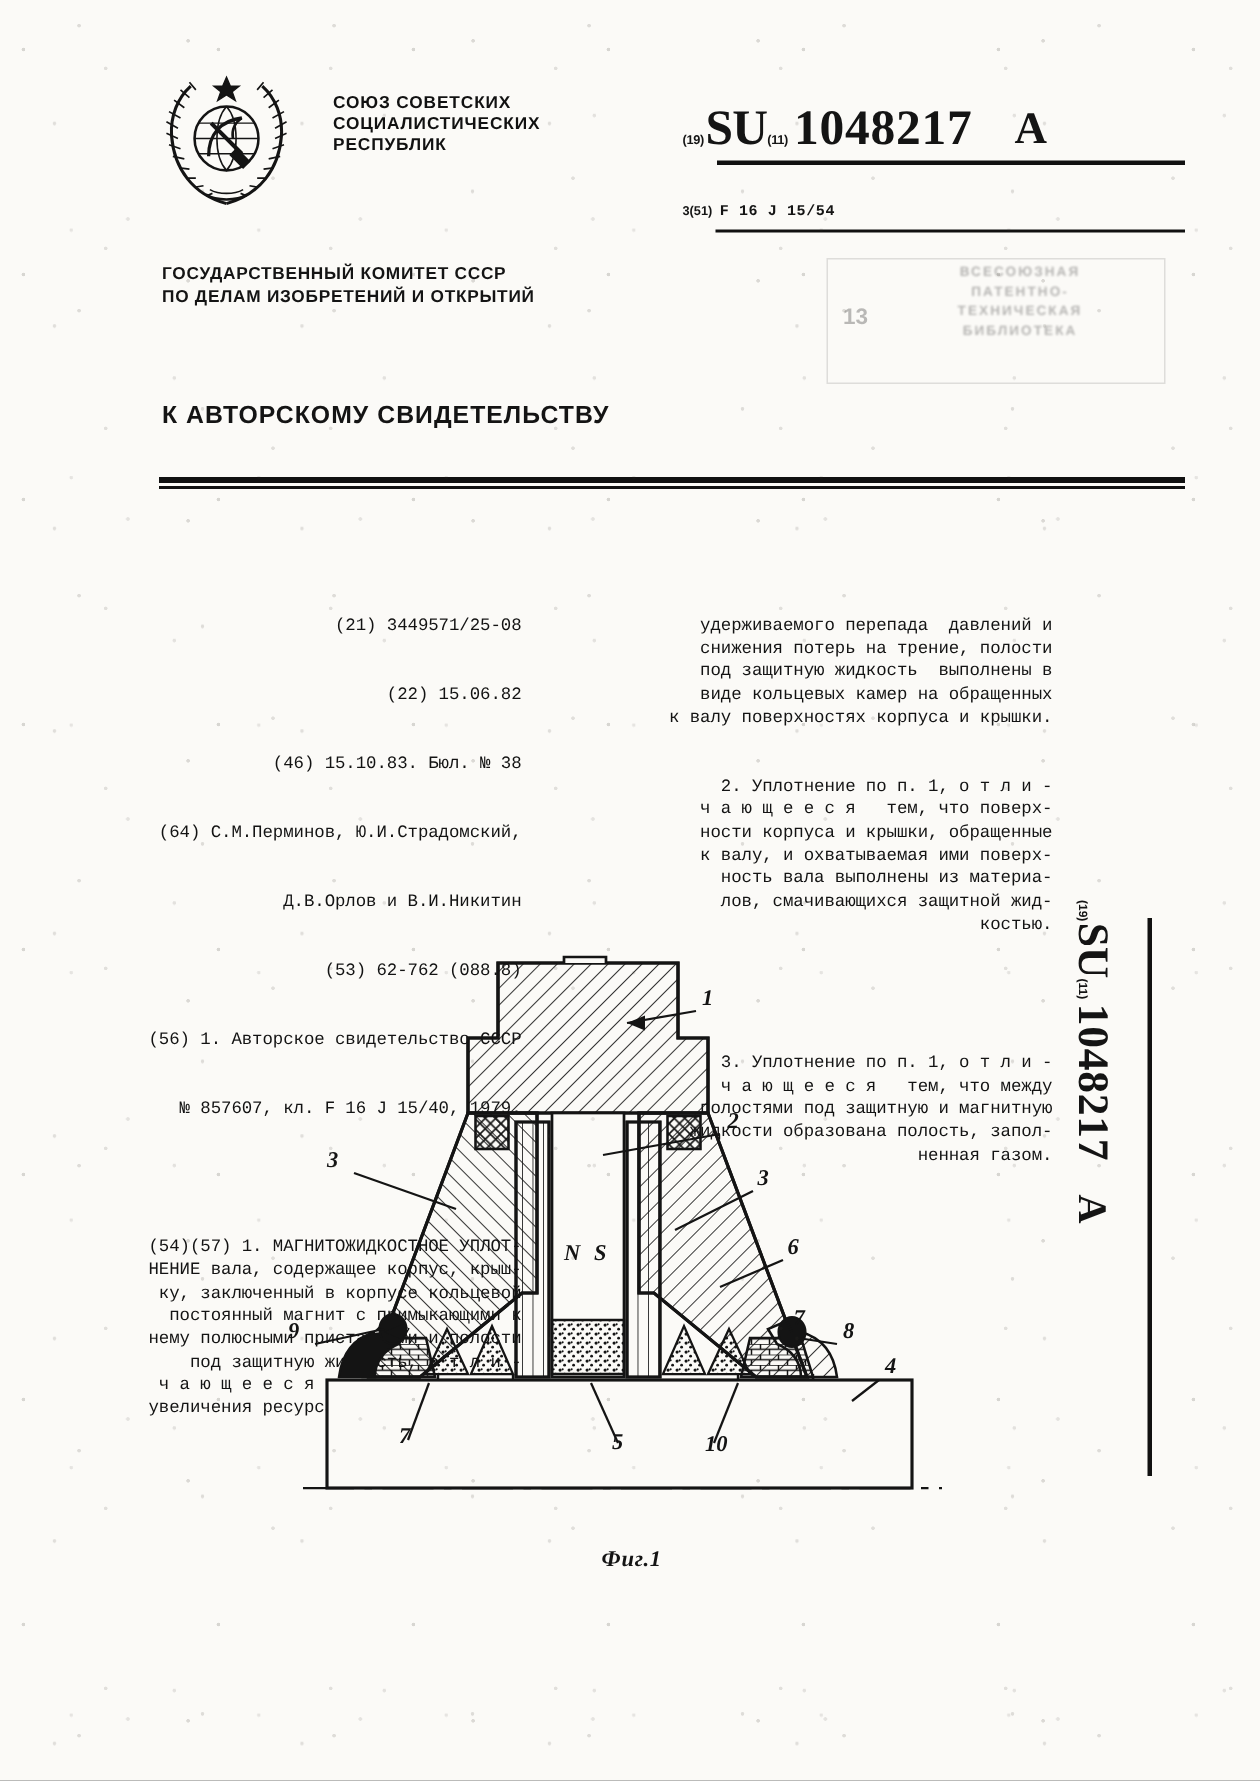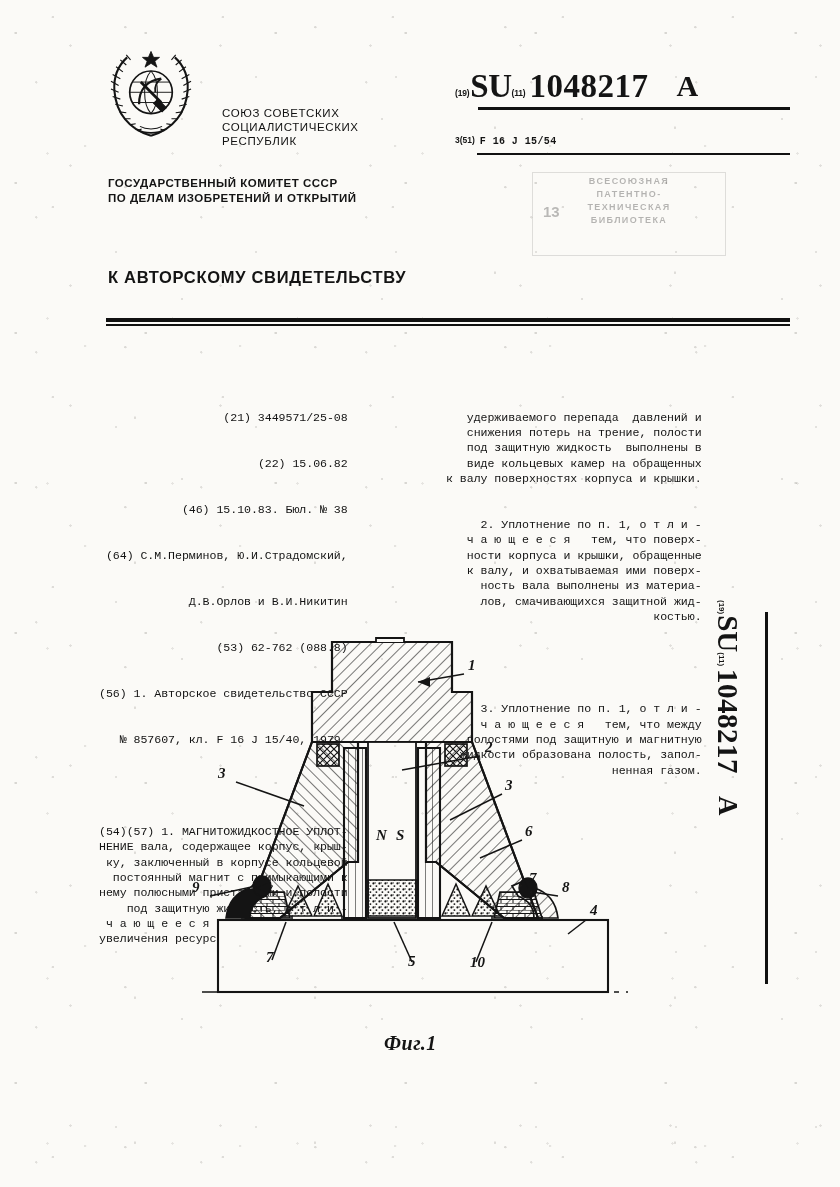--- a/index.html
+++ b/index.html
@@ -43,25 +43,24 @@
     position: absolute;
     left: 108px; top: 48px;
     width: 86px; height: 92px;
   }
   .emblem svg { display:block; width:100%; height:100%; }
 
   .ussr-lines {
     position: absolute;
     left: 222px; top: 62px;
     font-size: 11.5px;
-    font-weight: normal;
+    font-weight: bold;
     letter-spacing: .6px;
     line-height: 14.2px;
     color: #111;
-    margin-top: 44px;
   }
 
   .pnum-row {
     position: absolute;
     left: 455px; top: 70px;
     display: flex;
     align-items: flex-end;
     gap: 0;
   }
   .pnum-row .sub {
@@ -131,25 +130,26 @@
     position: absolute;
     left: 108px; top: 268px;
     font-size: 16.5px; font-weight: bold;
     letter-spacing: .7px;
     white-space: nowrap;
   }
 
   
   .stamp {
     position: absolute;
-    left: 532px; top: 172px;
+    left: 551px; top: 172px;
     width: 192px; height: 82px;
     border: 1.5px solid rgba(40,40,40,.33);
     opacity: .42;
     overflow: hidden;
+    padding-left: 32px;
   }
   .stamp .sl {
     font-size: 9px; font-weight: bold;
     letter-spacing: 1.4px;
     text-align: center;
     color: rgba(25,25,25,.75);
     margin-top: 3px;
     filter: blur(.6px);
   }
   .stamp .sno {
@@ -226,24 +226,24 @@
 
   
   .figure {
     position: absolute;
     left: 180px; top: 630px;
     width: 470px; height: 430px;
   }
   .figure svg { display: block; width: 100%; height: 100%; }
   .fig-caption {
     position: absolute;
-    left: 384px; top: 1032px;
+    left: 401px; top: 1032px;
     font-family: "Liberation Serif", serif;
     font-style: italic;
-    font-size: 20px;
+    font-size: 15px;
     font-weight: bold;
     letter-spacing: .5px;
   }
 </style>
 </head>
 <body>
 
 <div class="page">
 
   <div class="emblem">

